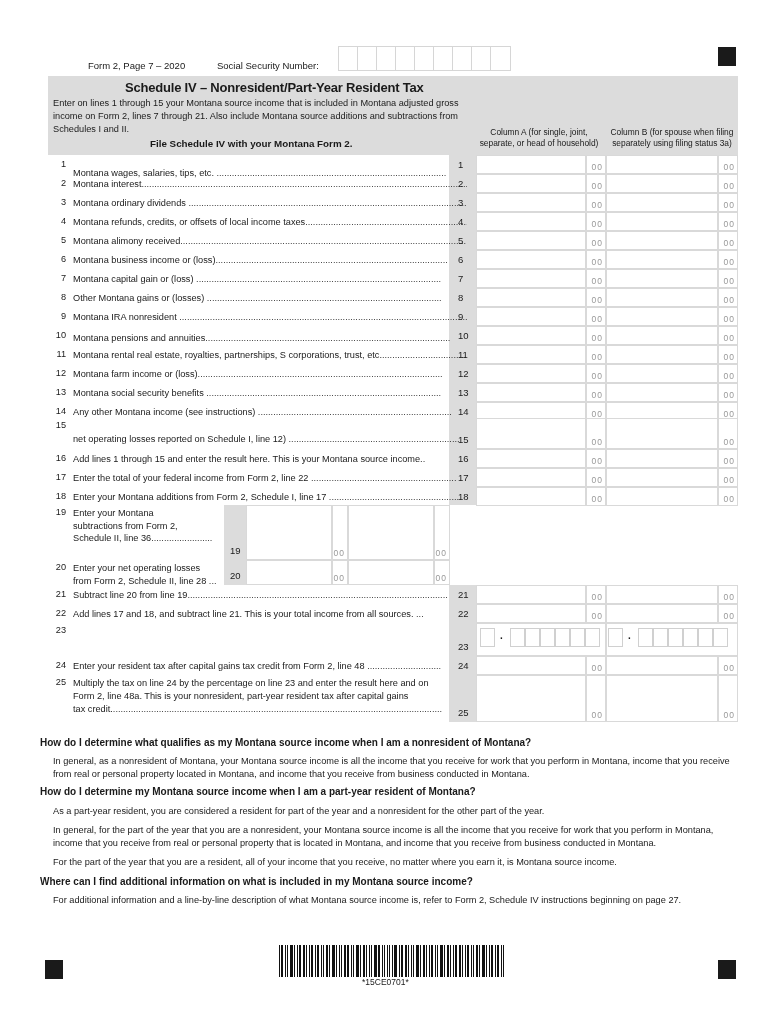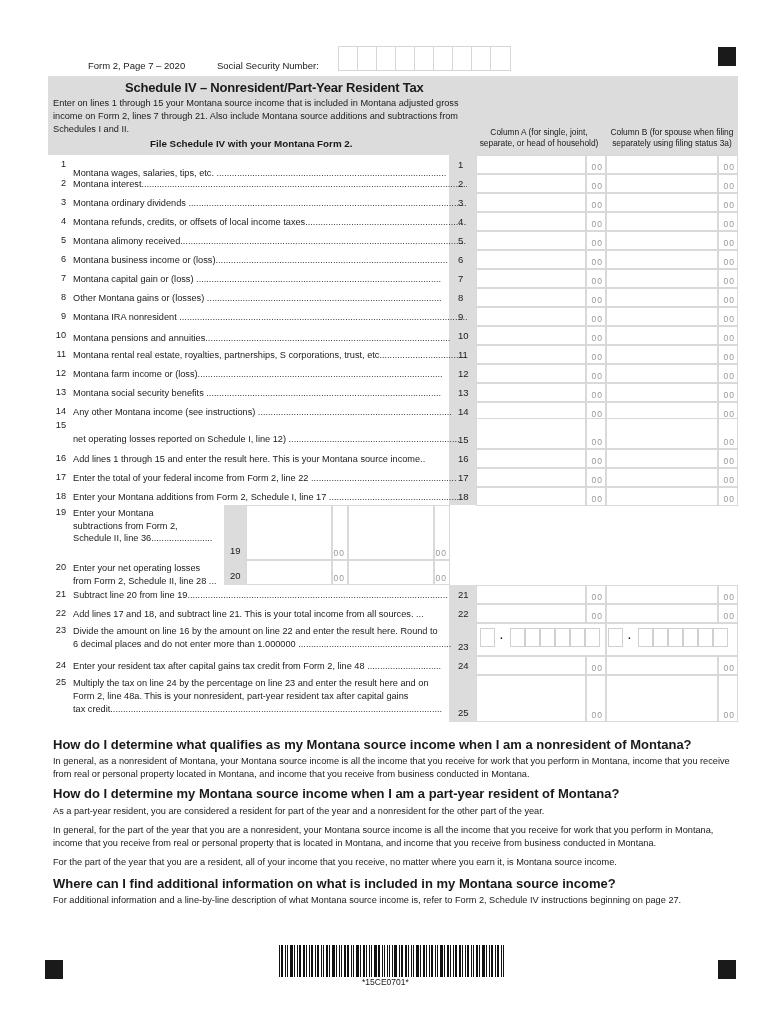--- a/index.html
+++ b/index.html
@@ -19,21 +19,21 @@
   .gray-col { position: absolute; left: 449px; top: 155px; width: 27px; background: #dcdcdc; }
   .row { position: absolute; left: 48px; height: 19px; }
   .num { position: absolute; left: 0; width: 18px; text-align: right; }
   .desc { position: absolute; left: 25px; width: 394px; white-space: nowrap; overflow: hidden; }
   .desc .dots { color: #333; }
   .b { font-weight: normal; }
   .field { position: absolute; background: #fff; border: 1px solid #d9d9d9; }
   .cents { position: absolute; background: #fff; border: 1px solid #d9d9d9; color: #999; font-size: 8.5px; text-align: right; padding-right: 2px; letter-spacing: 1px; }
   .dec-box { position: absolute; width: 15px; height: 19px; border: 1px solid #d0d0d0; background: #fff; }
   .dec-dot { position: absolute; font-weight: bold; font-size: 10px; }
-  .qa-h { position: absolute; left: 53px; font-size: 13px; font-weight: bold; }
+  .qa-h { position: absolute; left: 40px; font-size: 10px; font-weight: bold; }
   .qa-p { position: absolute; left: 53px; width: 680px; font-size: 9.2px; line-height: 13px; }
   .barcode { position: absolute; left: 279px; top: 945px; width: 227px; height: 32px; display: flex; align-items: stretch; }
   .barcode span { display: block; background: #111; }
   .bc-text { position: absolute; left: 362px; top: 977px; font-size: 8.5px; }
 </style>
 </head>
 <body>
 
 <div class="reg-mark" style="left:718px;top:47px;"></div>
 <div class="reg-mark" style="left:45px;top:960px;"></div>
@@ -148,21 +148,20 @@
     <div class="row" style="top: 585px; height: 19px; width: 690px;">
       <div class="num" style="top: 4px;">21</div>
       <div class="desc" style="top: 4px; line-height: 13px;"><span>Subtract line 20 from line 19</span><span class="dots">......................................................................................................</span></div>
     </div>
     <div class="row" style="top: 604px; height: 19px; width: 690px;">
       <div class="num" style="top: 4px;">22</div>
       <div class="desc" style="top: 4px; line-height: 13px;"><span>Add lines 17 and 18, and subtract line 21. </span><span class="b">This is your total income from all sources.</span><span class="dots"> ...</span></div>
     </div>
     <div class="row" style="top: 623px; height: 33px; width: 690px;">
       <div class="num" style="top: 2px;">23</div>
-      <div class="desc" style="top: 2px; line-height: 13px;"><span>Divide the amount on line 16 by the amount on line 22 and enter the result here. Round to</span><br><span>6 decimal places and do not enter more than 1.000000 </span><span class="dots">............................................................</span></div>
     </div>
     <div class="row" style="top: 656px; height: 19px; width: 690px;">
       <div class="num" style="top: 4px;">24</div>
       <div class="desc" style="top: 4px; line-height: 13px;"><span>Enter your resident tax after capital gains tax credit from Form 2, line 48 </span><span class="dots">.............................</span></div>
     </div>
     <div class="row" style="top: 675px; height: 47px; width: 690px;">
       <div class="num" style="top: 2px;">25</div>
       <div class="desc" style="top: 2px; line-height: 13px;"><span>Multiply the tax on line 24 by the percentage on line 23 and enter the result here and on</span><br><span>Form 2, line 48a. </span><span class="b">This is your nonresident, part-year resident tax after capital gains</span><br><span class="b">tax credit.</span><span class="dots">.................................................................................................................................</span></div>
     </div>
   </div>

